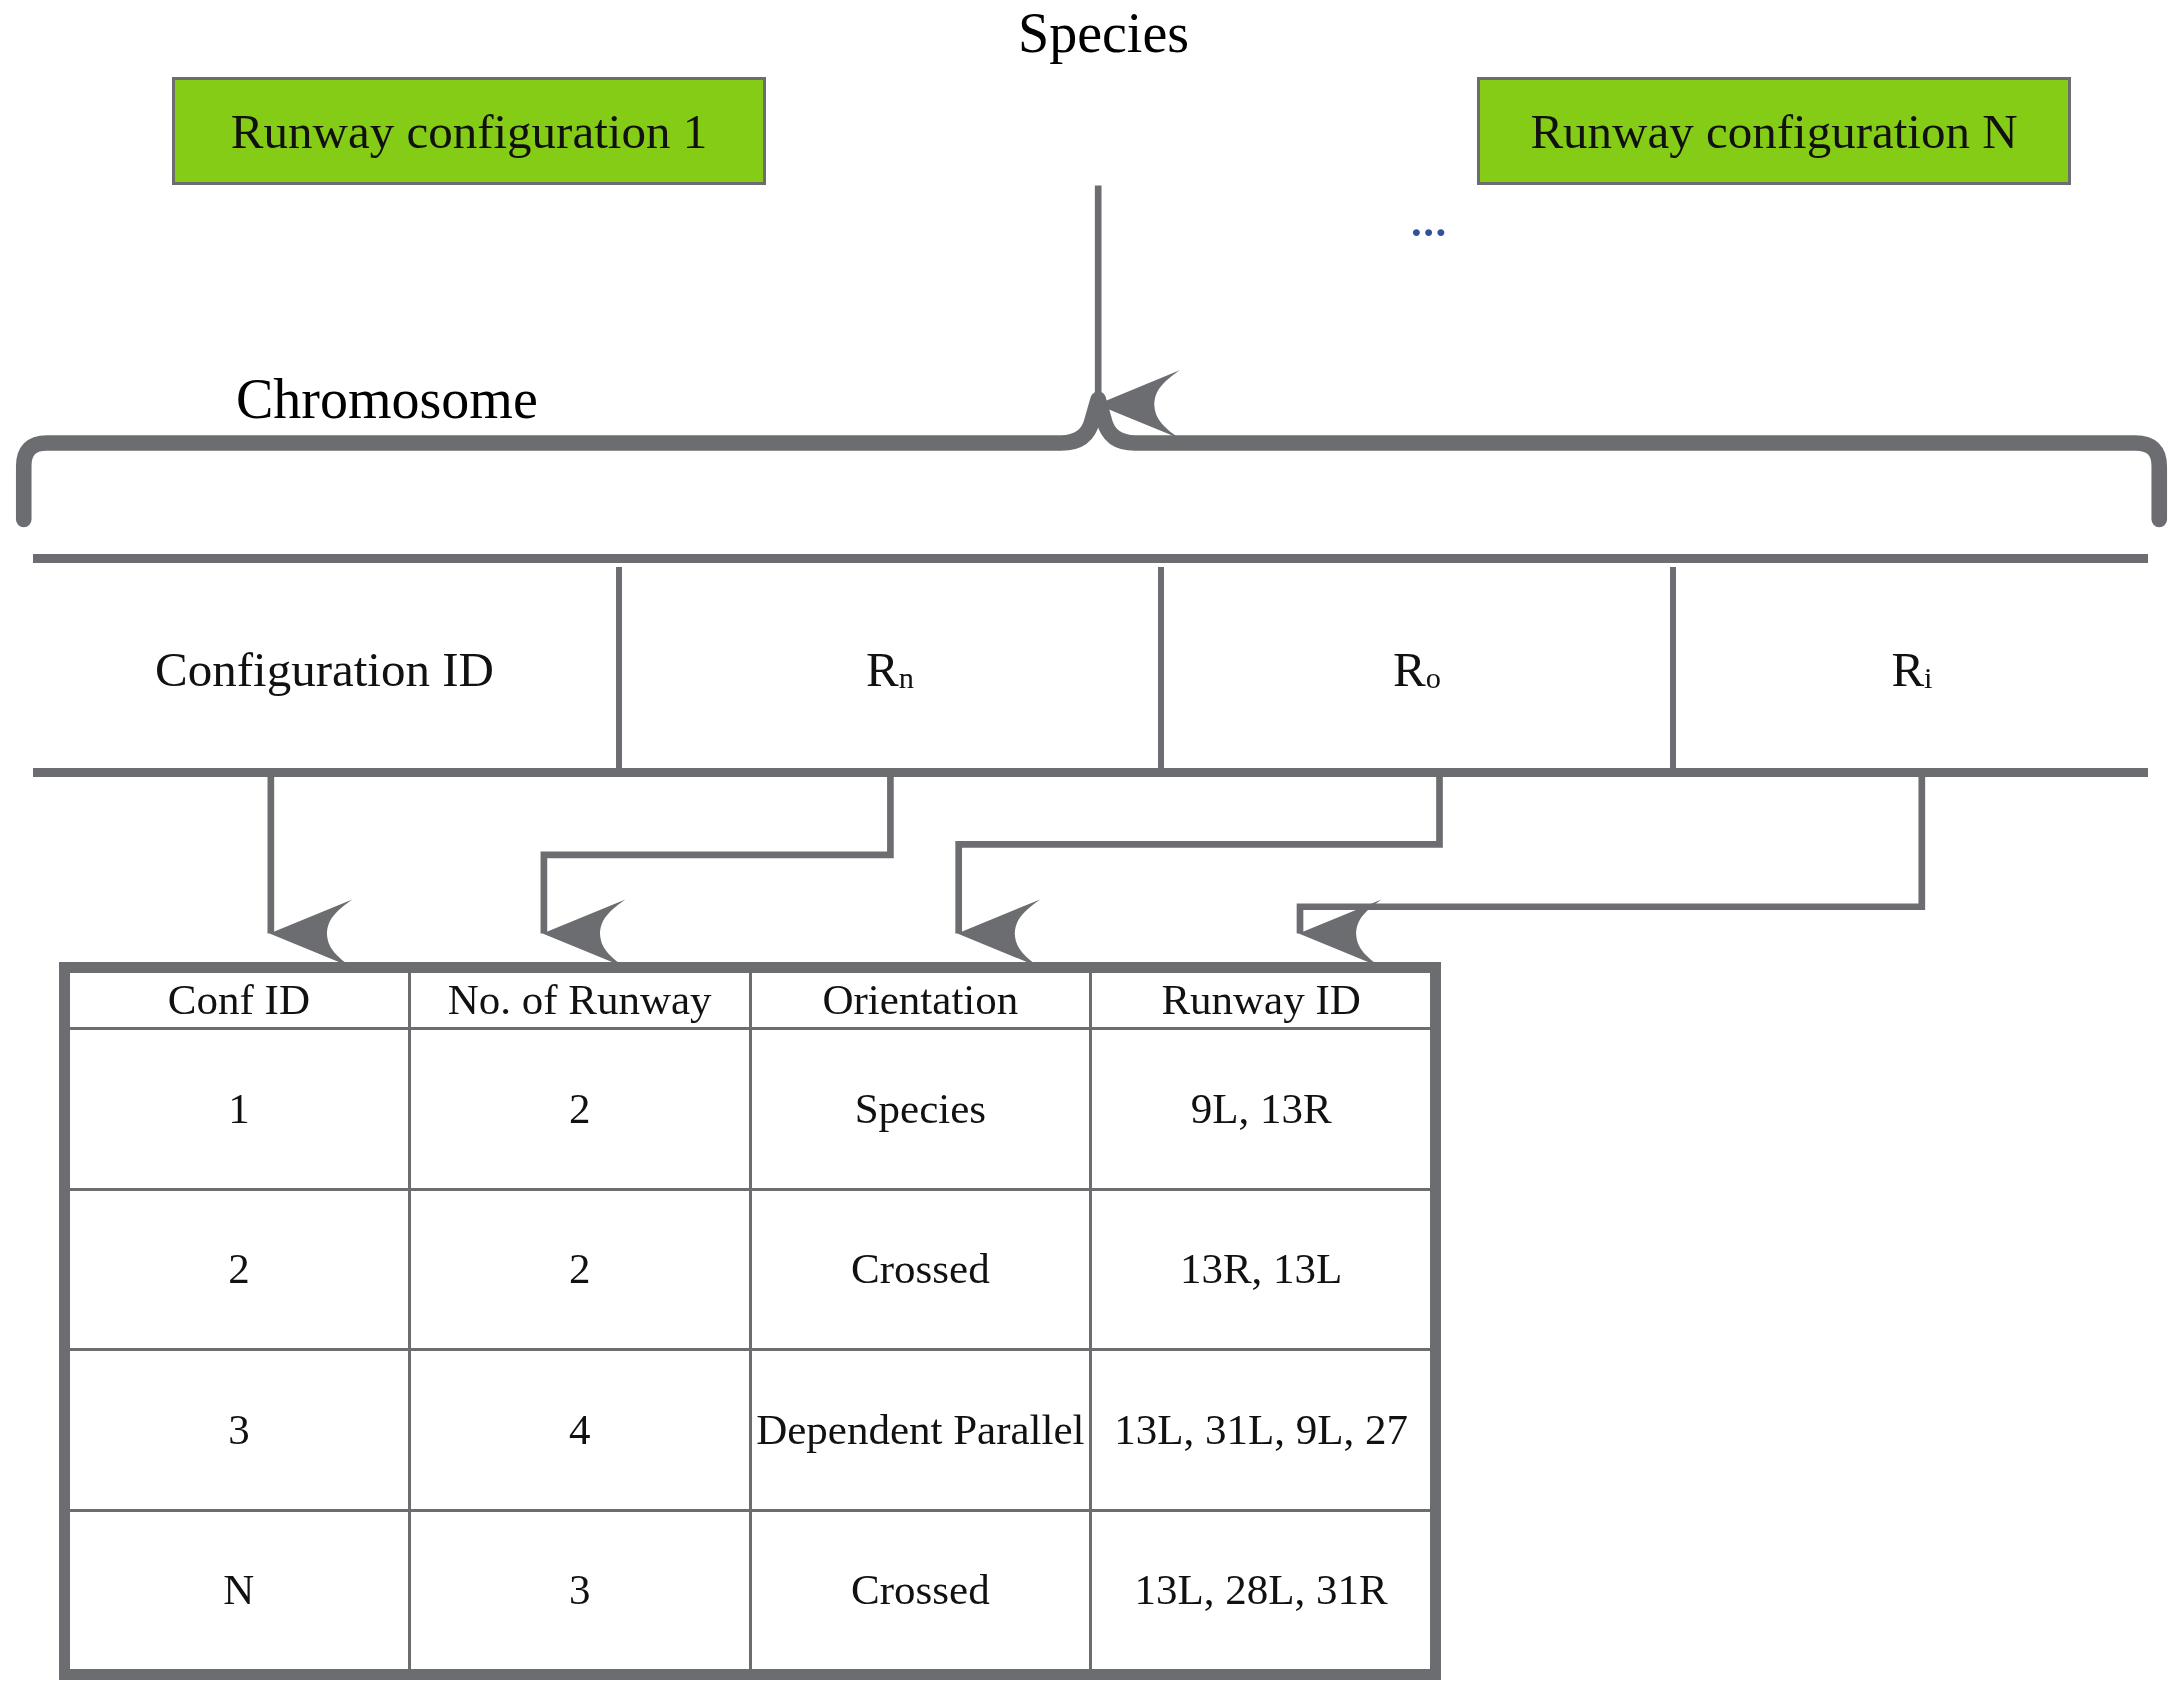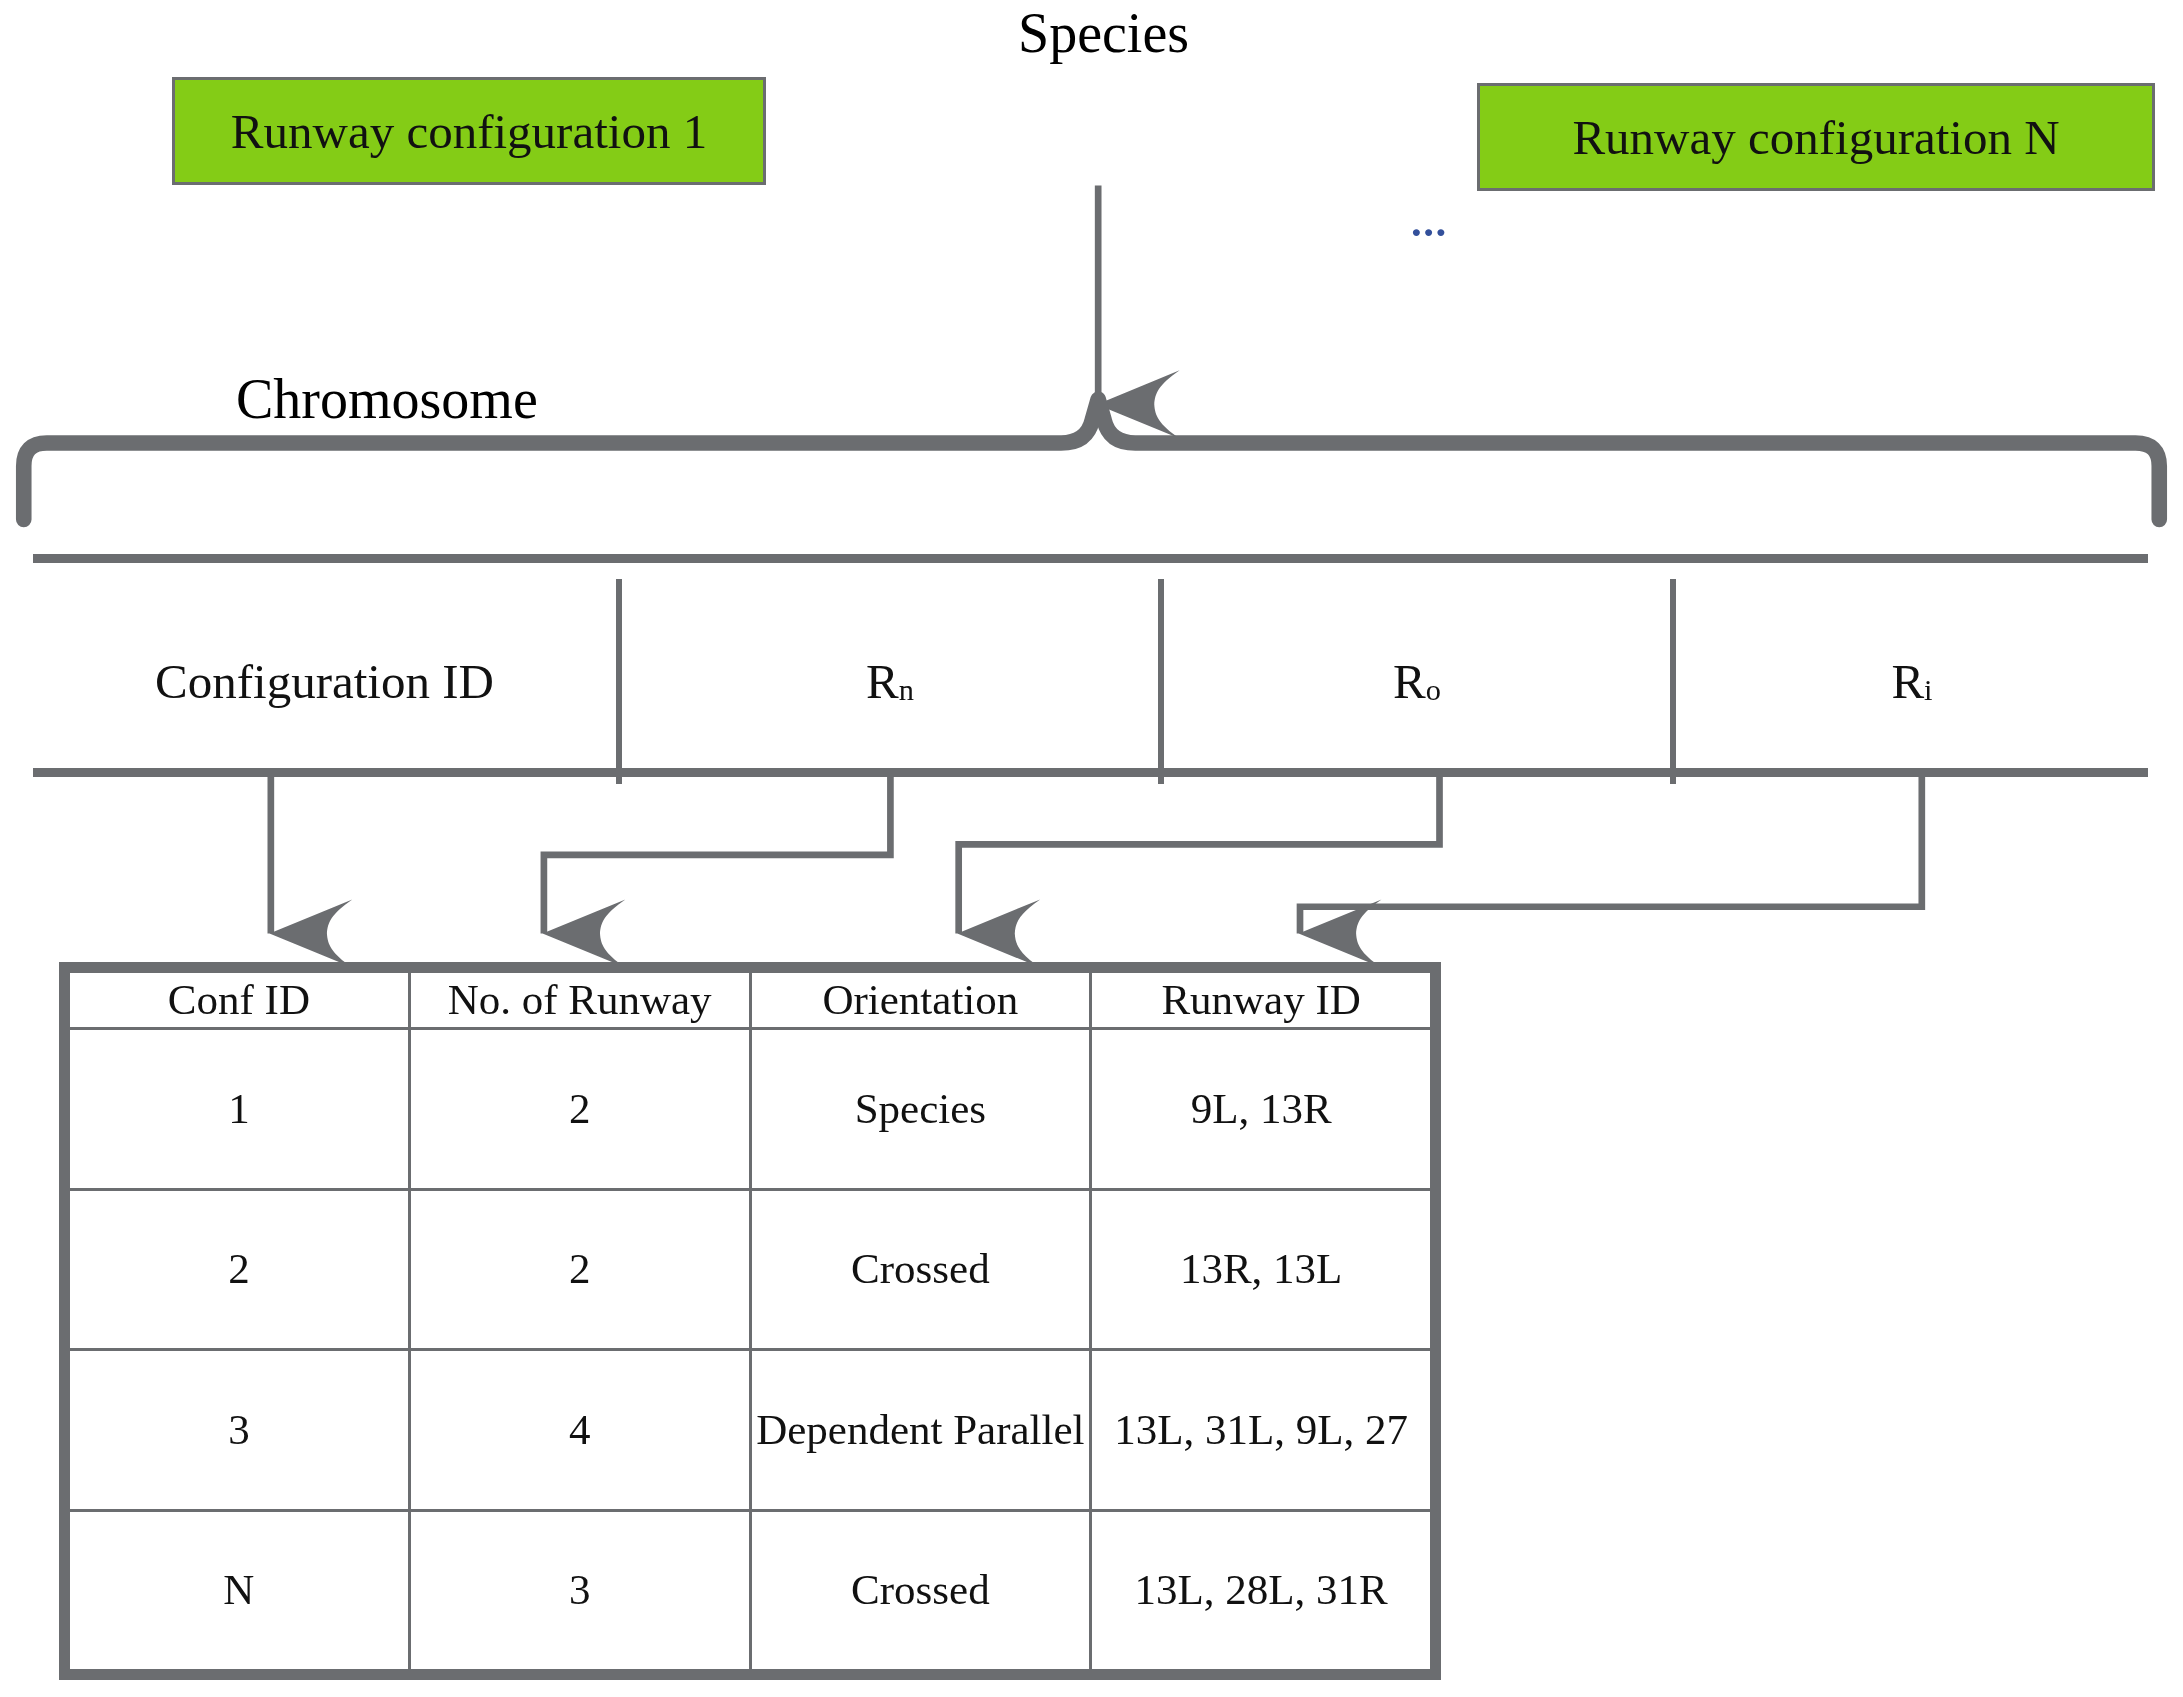--- a/index.html
+++ b/index.html
@@ -3,21 +3,21 @@
 <meta charset="utf-8">
 <style>
   html,body{margin:0;padding:0;background:#ffffff;}
   body{font-family:"Liberation Serif","DejaVu Serif",serif;}
   #stage{position:relative;width:2183px;height:1697px;background:#fff;overflow:hidden;}
   .lbl-blue{position:absolute;color:#000000;font-size:56px;line-height:1;white-space:nowrap;}
   .spbox{position:absolute;box-sizing:border-box;border:3.7px solid #6b6d70;background:#84cc16;
          display:flex;align-items:center;justify-content:center;font-size:49px;color:#111;white-space:nowrap;}
   .ellipsis{position:absolute;color:#33509B;font-size:43px;font-weight:700;letter-spacing:1.5px;line-height:1;}
   .chromo-cell{position:absolute;box-sizing:border-box;border-left:3.7px solid #6b6d70;border-right:3.7px solid #6b6d70;
-               top:16px;height:100%;display:flex;align-items:center;justify-content:center;font-size:49px;color:#111;}
+               top:4px;height:100%;display:flex;align-items:center;justify-content:center;font-size:49px;color:#111;}
   #chromo-row{position:absolute;left:33px;top:554px;width:2115px;height:223px;box-sizing:border-box;
               border-top:9px solid #6b6d70;border-bottom:9px solid #6b6d70;background:#fff;}
   .chromo-cell sub{font-size:0.62em;vertical-align:baseline;position:relative;top:0.28em;}
   #tbl{position:absolute;left:59px;top:962px;width:1382px;height:718px;box-sizing:border-box;
        border:8.2px solid #6b6d70;background:#fff;border-collapse:collapse;}
   #tbl table{width:100%;height:100%;border-collapse:collapse;table-layout:fixed;}
   #tbl td{border:3px solid #6b6d70;text-align:center;vertical-align:middle;font-size:43px;color:#111;
           padding:3px 4.5px;line-height:1.12;}
   #tbl td.hdr{font-size:43px;text-align:center;}
   svg.overlay{position:absolute;left:0;top:0;width:2183px;height:1697px;pointer-events:none;}
@@ -29,21 +29,21 @@
 
   <div class="lbl-blue" style="left:1018px;top:4.5px;">Species</div>
 
   <div class="spbox" style="left:172px;top:77px;width:594px;height:108px;">
     <span>Runway configuration 1</span>
   </div>
 
 
   <div class="ellipsis" style="left:1411px;top:200px;">...</div>
 
-  <div class="spbox" style="left:1477px;top:83px;width:678px;height:108px;">
+  <div class="spbox" style="left:1477px;top:77px;width:594px;height:108px;">
     <span>Runway configuration N</span>
   </div>
 
   <div class="lbl-blue" style="left:236px;top:371px;">Chromosome</div>
 
   <div id="chromo-row">
     <div class="chromo-cell" style="left:0px;width:586px;border-left:none;">
       <span>Configuration ID</span>
     </div>
     <div class="chromo-cell" style="left:586px;width:542px;">

